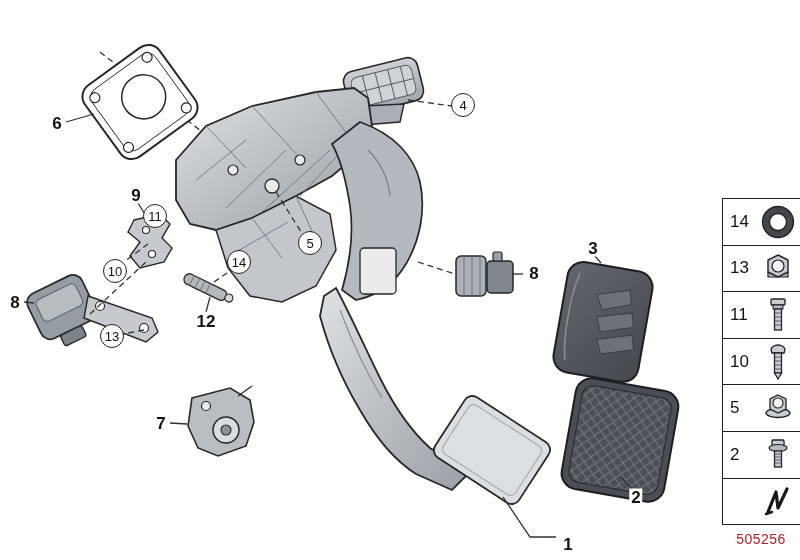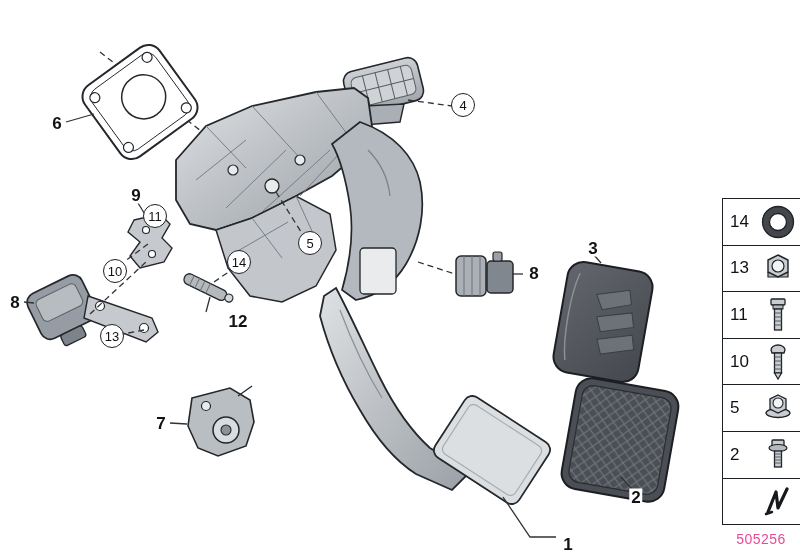--- a/index.html
+++ b/index.html
@@ -23,21 +23,21 @@
     position:absolute;left:722px;top:198px;width:77px;border-left:1.4px solid #1c1f23;z-index:2;background:#fff;
   }
   .legend-row{
     height:45.6px;display:flex;align-items:center;border-top:1.4px solid #1c1f23;cursor:pointer;
   }
   .legend-row:last-child{border-bottom:1.4px solid #1c1f23;}
   .legend-num{font-size:17px;font-weight:500;padding-left:7px;min-width:22px;}
   .legend-ico{margin-left:auto;margin-right:5px;display:block;}
   .doc-number{
     position:absolute;left:722px;top:531px;width:78px;text-align:center;
-    font-size:14px;letter-spacing:.5px;color:#ec4899;z-index:2;
+    font-size:14px;letter-spacing:.5px;color:#b91c1c;z-index:2;
   }
 </style>
 </head>
 <body>
 
 <div class="stage">
 
   <svg class="art" width="800" height="560" viewBox="0 0 800 560">
     <defs>
       <linearGradient id="gMetal" x1="0" y1="0" x2="1" y2="1">
@@ -172,21 +172,21 @@
   <div class="callout-circle" style="left:463px;top:105px;">4</div>
   <div class="callout-circle" style="left:310px;top:243px;">5</div>
   <div class="callout-circle" style="left:155px;top:216px;">11</div>
   <div class="callout-circle" style="left:115px;top:271px;">10</div>
   <div class="callout-circle" style="left:112px;top:336px;">13</div>
   <div class="callout-circle" style="left:239px;top:262px;">14</div>
 
   <div class="callout-plain" style="left:57px;top:123px;">6</div>
   <div class="callout-plain" style="left:136px;top:195px;">9</div>
   <div class="callout-plain" style="left:15px;top:302px;">8</div>
-  <div class="callout-plain" style="left:206px;top:321px;margin-left:32px;">12</div>
+  <div class="callout-plain" style="left:206px;top:321px;">12</div>
   <div class="callout-plain" style="left:161px;top:423px;">7</div>
   <div class="callout-plain" style="left:534px;top:273px;">8</div>
   <div class="callout-plain" style="left:593px;top:248px;">3</div>
   <div class="callout-plain" style="left:636px;top:497px;">2</div>
   <div class="callout-plain" style="left:568px;top:544px;">1</div>
 
   <div class="legend">
     <div class="legend-row">
       <span class="legend-num">14</span>
       <svg class="legend-ico" width="34" height="40" viewBox="0 0 34 40">

